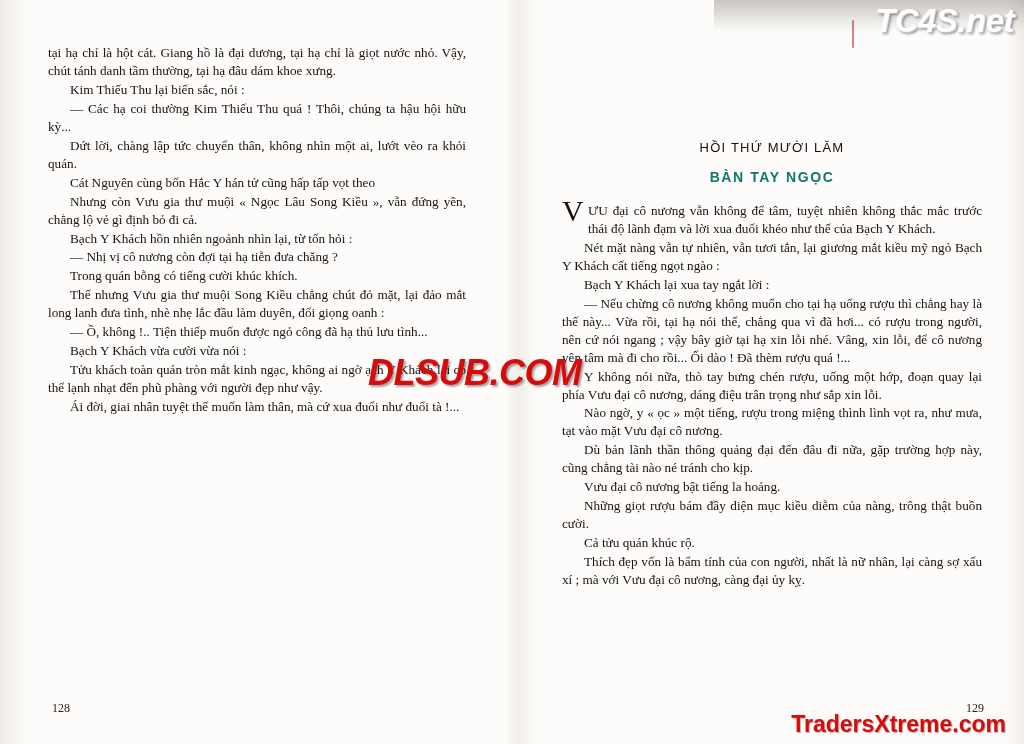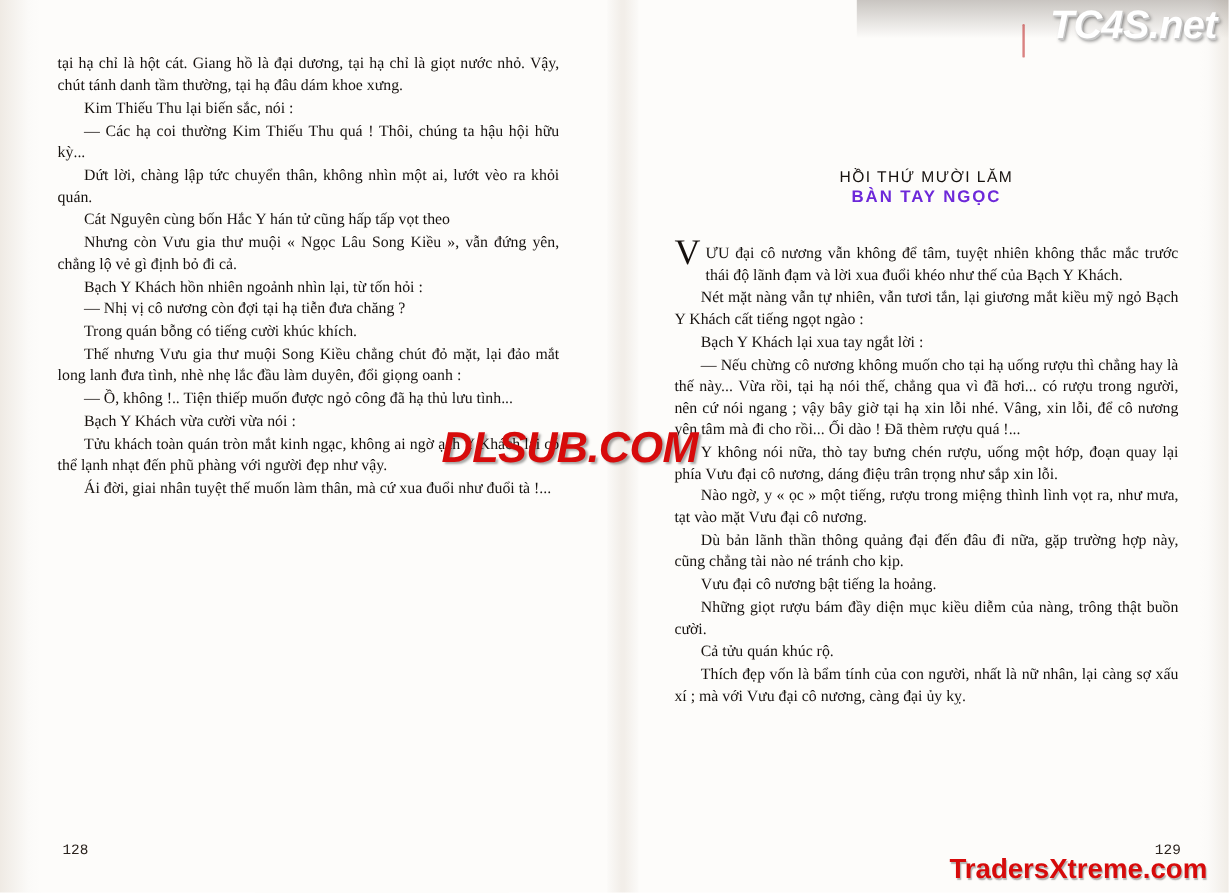--- a/index.html
+++ b/index.html
@@ -69,21 +69,22 @@
     font-size: 13px;
     font-weight: normal;
     letter-spacing: 1.2px;
     color: #15100d;
   }
   .chapter-title {
     font-family: "Liberation Sans", sans-serif;
     font-size: 14px;
     font-weight: bold;
     letter-spacing: 1.6px;
-    color: #6d28d9;
+    margin-top: 14px;
+    color: #0f766e;
   }
 
   
   .dropcap-para {
     position: relative;
     text-indent: 0 !important;
     padding-left: 26px;
     min-height: 30px;
   }
   .dropcap {
@@ -95,21 +96,21 @@
     font-family: "Liberation Serif", serif;
     font-weight: normal;
     color: #15100d;
   }
 
   
   .folio {
     position: absolute;
     bottom: 28px;
     font-size: 12px;
-    font-family: Liberation Mono, monospace;
+    font-family: Liberation Serif, serif;
     color: #2a221d;
   }
   .folio.left  { left: 52px; }
   .folio.right { right: 40px; margin-top: 24px; }
 
   
   .wm-top-right {
     position: absolute;
     right: 10px;
     top: 2px;

